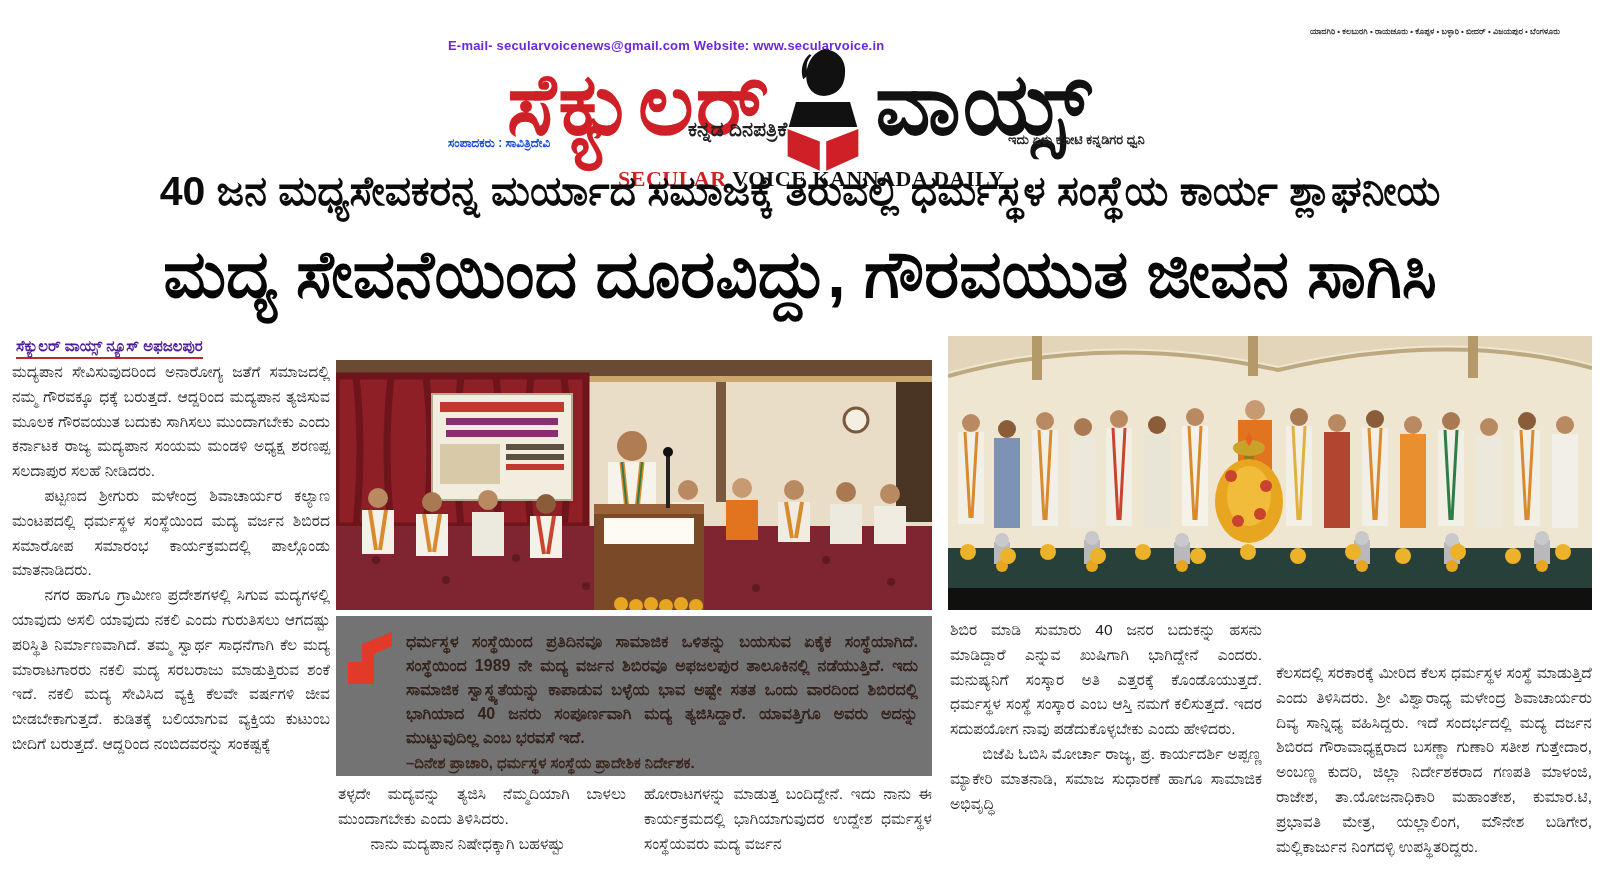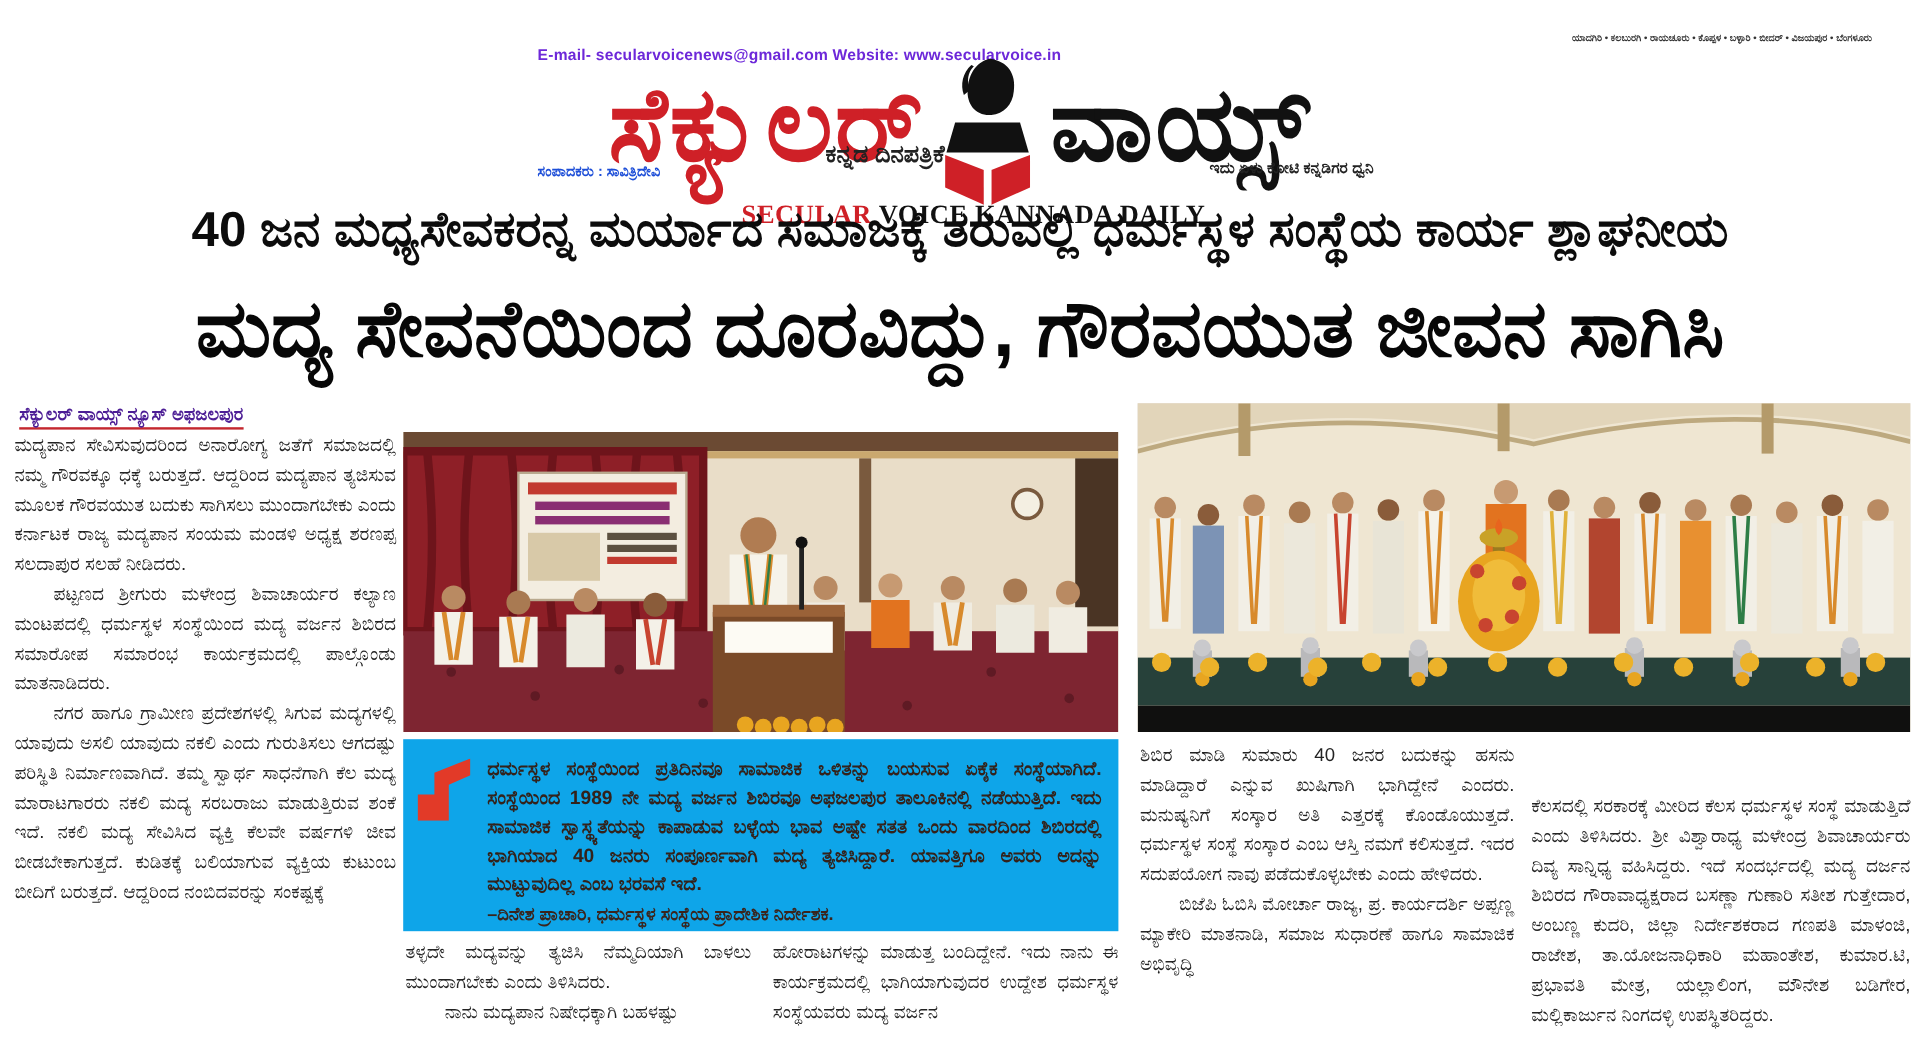--- a/index.html
+++ b/index.html
@@ -75,21 +75,21 @@
   .col-right-a{ left:950px; top:618px; width:312px; }
   .col-right-b{ left:1276px;top:618px; width:316px;margin-top:43px; }
   
   .photo { position:absolute; overflow:hidden; background:#d9cfc0; }
   .photo svg { display:block; width:100%; height:100%; }
   .photo-stage { left:336px; top:360px; width:596px; height:250px; }
   .photo-lamp  { left:948px; top:336px; width:644px; height:274px; }
   
   .pullquote {
     position:absolute; left:336px; top:616px; width:596px; height:160px;
-    background:#0ea5e9; padding:14px 14px 8px 70px;
+    background:#737373; padding:14px 14px 8px 70px;
   }
   .quote-mark {
     position:absolute; left:12px; top:16px; width:44px; height:52px;
   }
   .pq-text {
     font-size:16px; line-height:1.5; font-weight:600; color:#33221b;
     text-align:justify;
   }
   .pq-attr {
     margin-top:4px; text-align:left;

